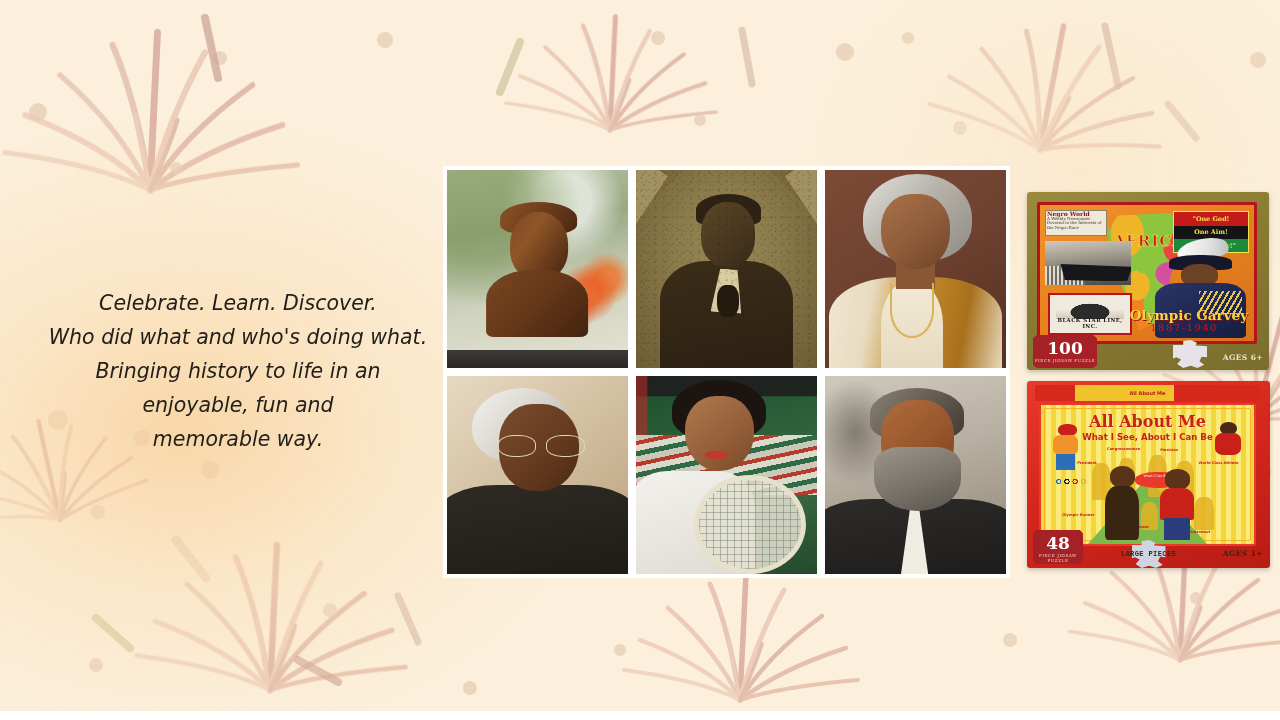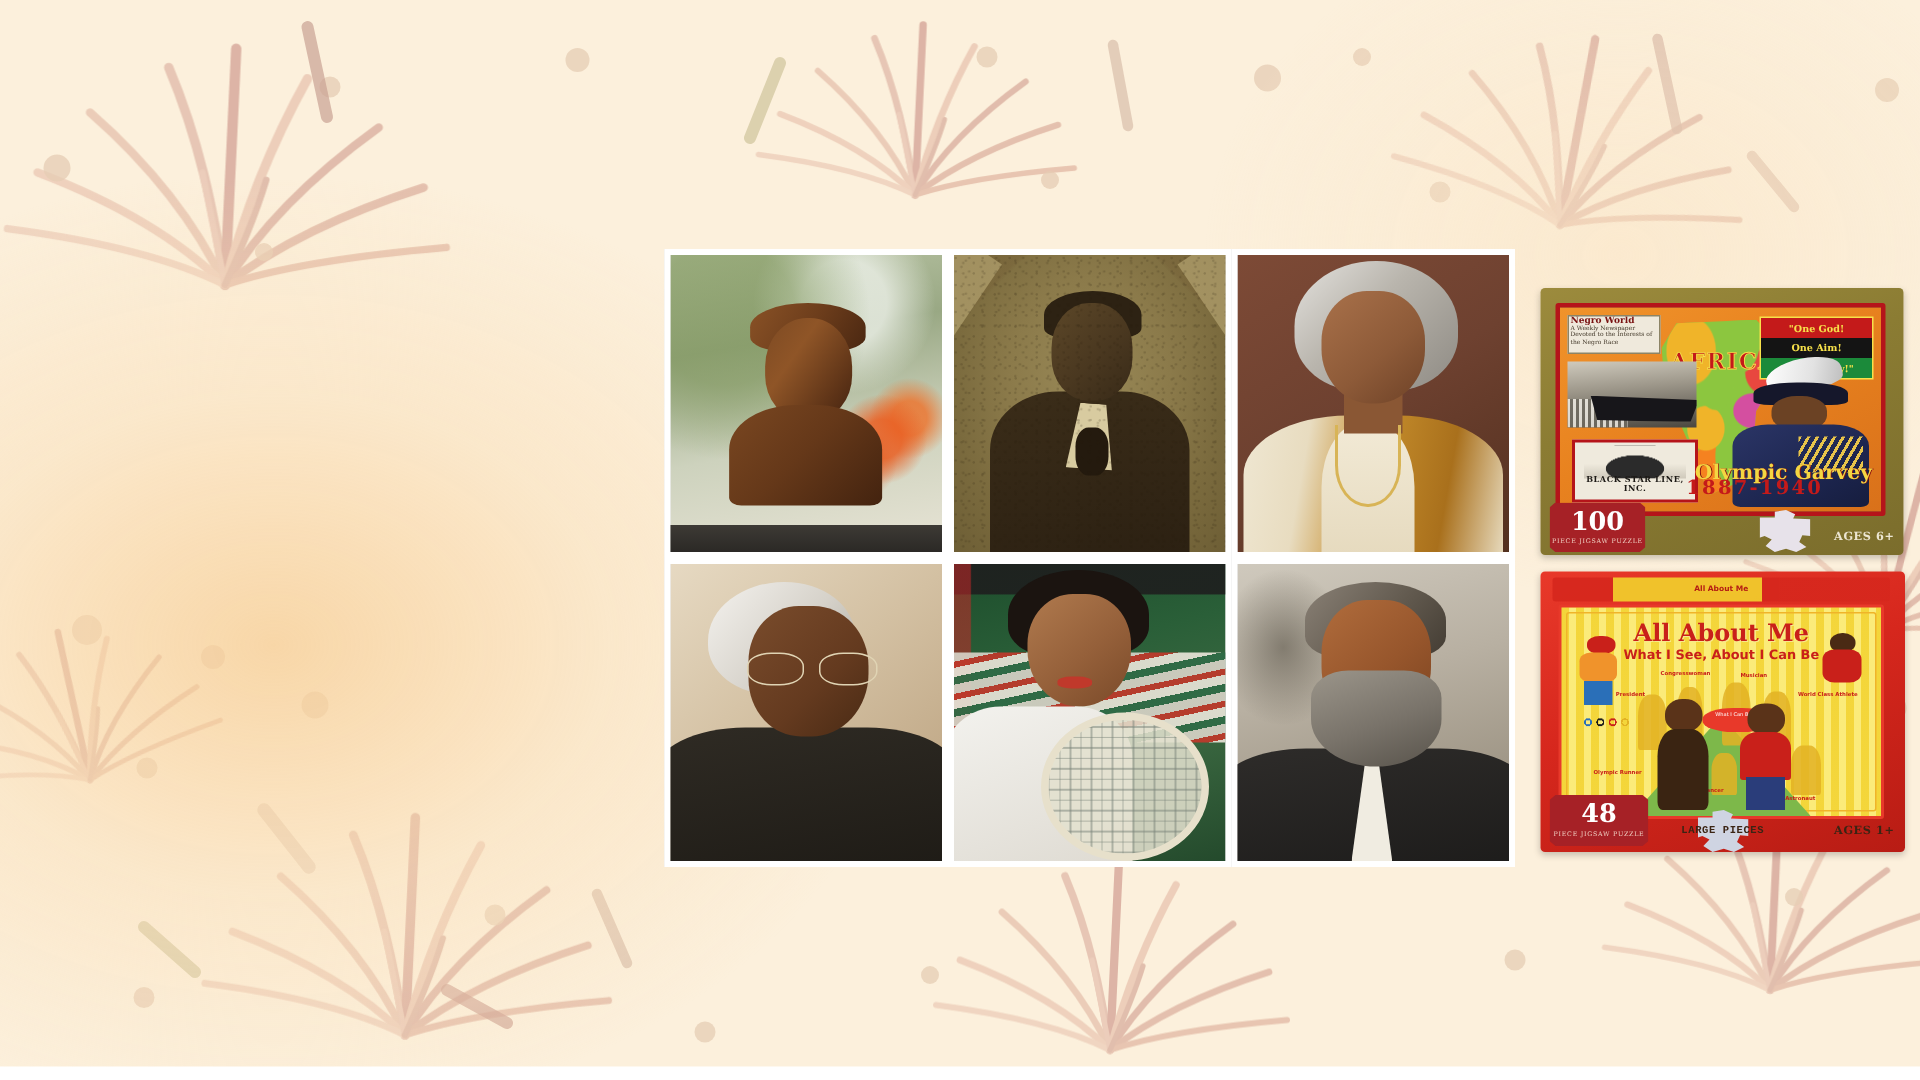--- a/index.html
+++ b/index.html
@@ -394,22 +394,22 @@
     background: repeating-linear-gradient(120deg, #e8c44a 0 2px, transparent 2px 5px);
   }
   .box1 .name {
     position: absolute; right: 6px; bottom: 18px; width: 60%;
     text-align: right; font-family: "DejaVu Serif", serif;
     font-weight: 700; font-size: 13.5px; color: #f4d642;
     text-shadow: 0.6px 0.6px 0 #8a1010;
   }
   .box1 .dates {
     position: absolute; right: 10px; bottom: 8px; width: 56%;
-    text-align: left; font-family: "DejaVu Serif", serif;
-    font-weight: 700; font-size: 13px; color: #c41a1a;
+    text-align: center; font-family: "DejaVu Serif", serif;
+    font-weight: 400; font-size: 10px; color: #c41a1a;
     letter-spacing: 1.5px;
   }
   .badge {
     position: absolute; background: #a62126; color: #ffffff;
     text-align: center; border-radius: 3px;
     clip-path: polygon(0 10%, 6% 0, 94% 0, 100% 10%, 100% 90%, 94% 100%, 6% 100%, 0 90%);
   }
   .box1 .badge { left: 6px; bottom: 2px; width: 64px; height: 33px; }
   .badge .count { font-family: "DejaVu Serif", serif; font-weight: 700; font-size: 17px; line-height: 20px; padding-top: 3px; }
   .badge .sub { font-family: "DejaVu Serif", serif; font-size: 4.2px; letter-spacing: 0.5px; color: #f0cdc0; }
@@ -501,21 +501,21 @@
     text-align: center; line-height: 5px; padding-top: 2px;
   }
   .box2 .rings {
     position: absolute; left: 6%; top: 52%; width: 16%; height: 6%;
     background:
       radial-gradient(circle at 14% 50%, transparent 0 1.6px, #2a6fb8 1.6px 2.6px, transparent 2.7px),
       radial-gradient(circle at 38% 50%, transparent 0 1.6px, #1a1a1a 1.6px 2.6px, transparent 2.7px),
       radial-gradient(circle at 62% 50%, transparent 0 1.6px, #c9201a 1.6px 2.6px, transparent 2.7px),
       radial-gradient(circle at 86% 50%, transparent 0 1.6px, #e2b224 1.6px 2.6px, transparent 2.7px);
   }
-  .box2 .badge { left: 6px; bottom: 4px; width: 66px; height: 34px; }
+  .box2 .badge { left: 6px; bottom: 4px; width: 50px; height: 34px; }
   .box2 .largep {
     position: absolute; left: 50%; transform: translateX(-50%); bottom: 10px;
     font-family: Liberation Mono, monospace; font-size: 7px; font-weight: 700;
     color: #3b2414; letter-spacing: 0.4px;
   }
   .box2 .ages {
     position: absolute; right: 7px; bottom: 10px;
     font-family: "DejaVu Serif", serif; font-size: 7.5px; font-weight: 700;
     color: #3b2414; letter-spacing: 0.4px;
   }
@@ -597,20 +597,27 @@
       <path d="M398,596 L418,642" stroke="#d8bda8" stroke-width="7"></path>
       <path d="M1232,232 L1258,266" stroke="#d6b6a5" stroke-width="7"></path>
       <path d="M1168,104 L1196,138" stroke="#ddc0ab" stroke-width="7"></path>
     </g>
   </svg>
 
   <div class="bg-glow"></div>
   <div class="bg-glow2"></div>
 
 
+  <div class="body-copy">
+    <span class="ln">Celebrate. Learn. Discover.</span>
+    <span class="ln">Who did what and who's doing what.</span>
+    <span class="ln">Bringing history to life in an</span>
+    <span class="ln">enjoyable, fun and</span>
+    <span class="ln">memorable way.</span>
+  </div>
 
   <div class="collage">
 
     <div class="photo p1">
       <div class="ph-inner">
         <div class="bust">
           <div class="bust-wrap"></div>
           <div class="bust-head"></div>
           <div class="bust-body"></div>
         </div>

